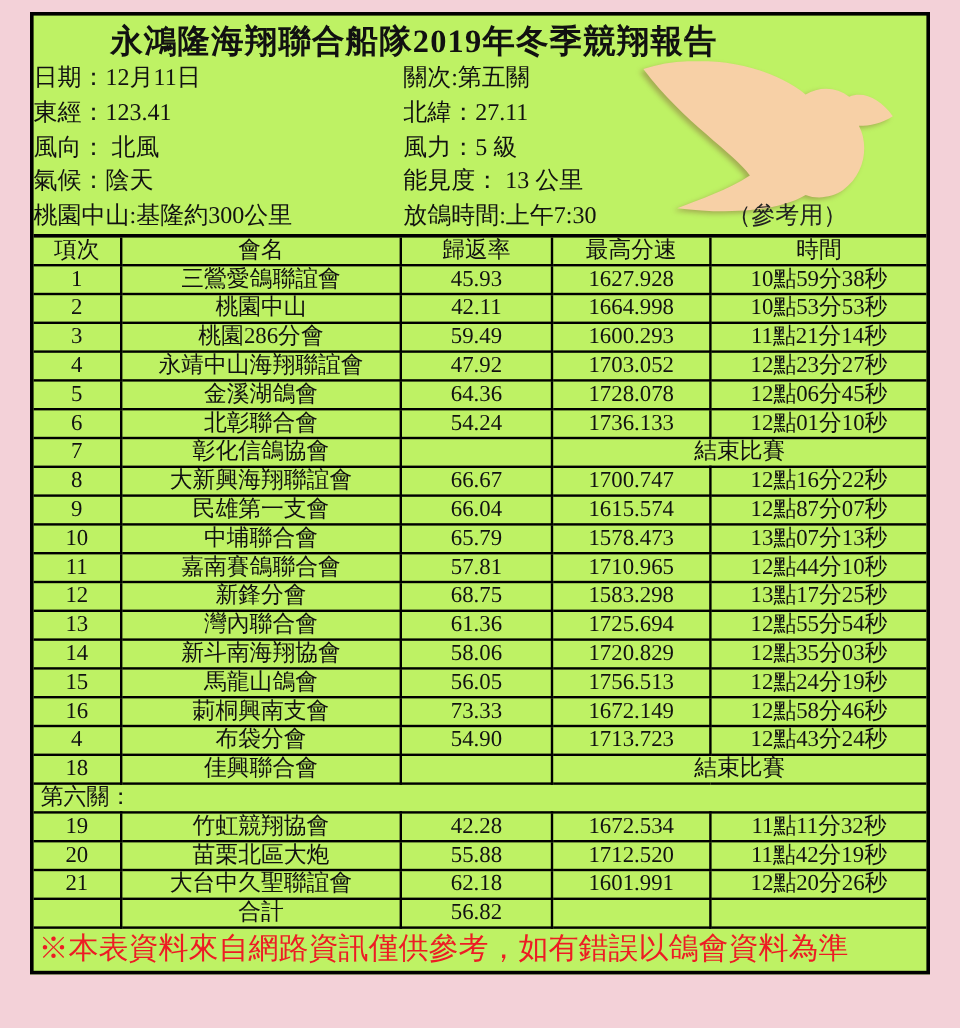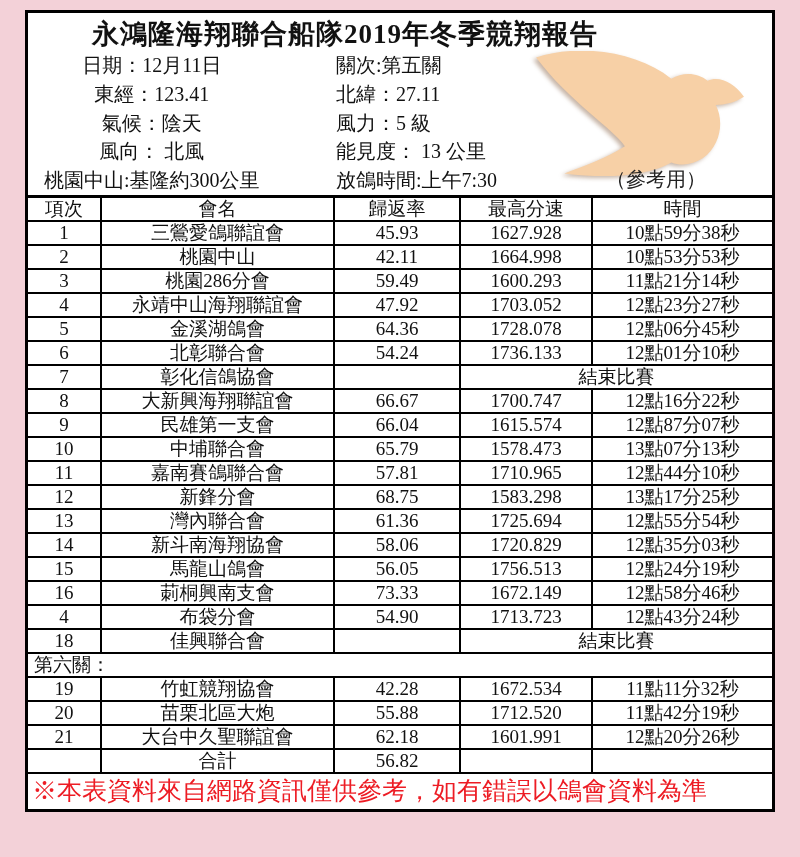--- a/index.html
+++ b/index.html
@@ -5,33 +5,33 @@
   html,body{margin:0;padding:0;}
   body{
     width:800px;height:857px;overflow:hidden;position:relative;
     background:#f3d1d8;
     font-family:"Liberation Serif","DejaVu Serif",serif;
     color:#111;
   }
   .sheet{
     position:absolute;left:25px;top:10px;width:750px;
     border:3px solid #000;box-sizing:border-box;
-    background:#ffffff;
+    background:#bef264;
   }
   .title{
     height:38px;line-height:42px;text-align:center;
     font-size:27px;font-weight:bold;letter-spacing:1px;
     padding-right:110px;white-space:nowrap;
   }
   .info{
     position:relative;height:144px;border-bottom:3px solid #000;
     font-size:20px;
   }
   .info-col{position:absolute;top:0;}
-  .info-col.left{left:16px;text-align:center;}
+  .info-col.left{left:0;}
   .info-col.right{left:308px;}
   .info-line{height:28.8px;line-height:28.8px;white-space:nowrap;}
   .dove-wrap{position:absolute;left:496px;top:0px;width:222px;height:132px;pointer-events:none;}
   .dove-wrap svg{filter:drop-shadow(-3px 2px 2px rgba(130,90,60,0.45));}
   .ref-note{
     position:absolute;left:578px;bottom:2px;font-size:20px;color:#222;
     white-space:nowrap;z-index:2;
   }
   table.results{
     border-collapse:collapse;border-style:hidden;
@@ -57,22 +57,22 @@
 </head>
 <body>
 
 <div class="sheet">
   <div class="title">永鴻隆海翔聯合船隊2019年冬季競翔報告</div>
 
   <div class="info">
     <div class="info-col left" id="info-left">
         <div class="info-line">日期：12月11日</div>
         <div class="info-line">東經：123.41</div>
+        <div class="info-line">風向： 北風</div>
         <div class="info-line">氣候：陰天</div>
-        <div class="info-line">風向： 北風</div>
         <div class="info-line">桃園中山:基隆約300公里</div>
       </div>
     <div class="info-col right" id="info-right">
         <div class="info-line">關次:第五關</div>
         <div class="info-line">北緯：27.11</div>
         <div class="info-line">風力：5 級</div>
         <div class="info-line">能見度： 13 公里</div>
         <div class="info-line">放鴿時間:上午7:30</div>
       </div>
     <div class="dove-wrap">

